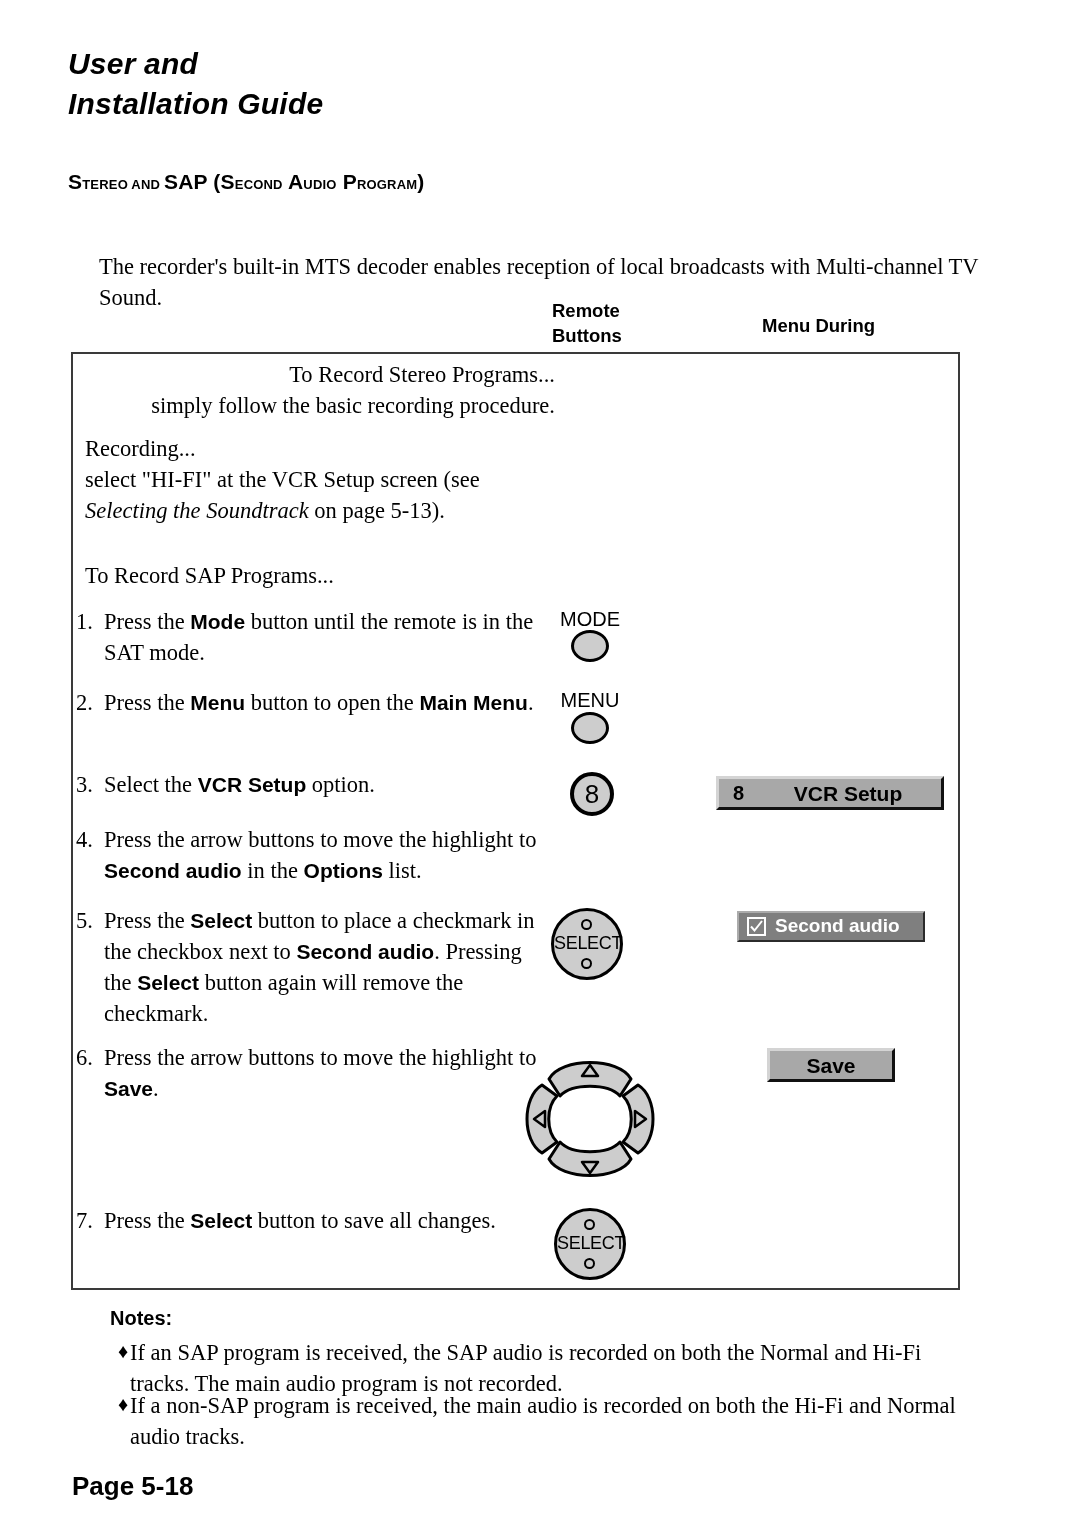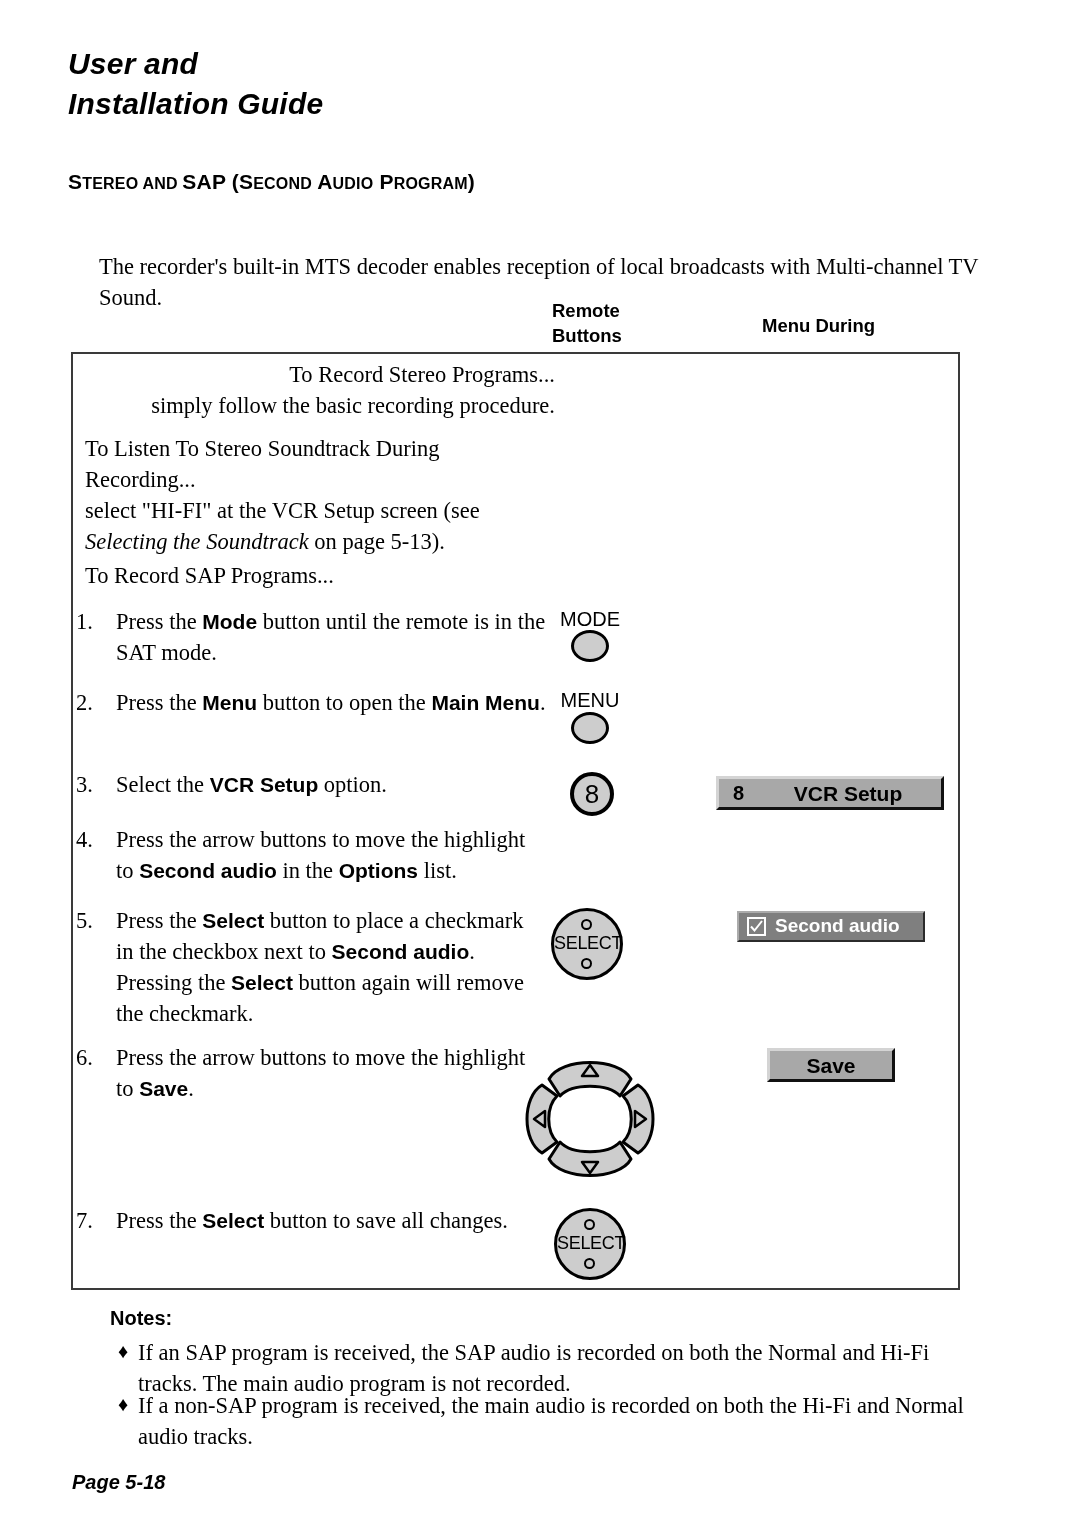--- a/index.html
+++ b/index.html
@@ -35,21 +35,21 @@
     position: absolute;
     left: 68px;
     top: 170px;
     font-family: "Liberation Sans", sans-serif;
     font-weight: bold;
     font-size: 21px;
     letter-spacing: 0.2px;
     white-space: pre;
   }
   #section-heading .sc {
-    font-size: 16px;
+    font-size: 13px;
   }
 
   
   #intro-paragraph {
     position: absolute;
     left: 99px;
     top: 231px;
     width: 880px;
     font-size: 22.5px;
     line-height: 31px;
@@ -98,21 +98,21 @@
     line-height: 31px;
     width: 470px;
   }
   .step .num {
     position: absolute;
     left: 0;
     top: 0;
     width: 26px;
     text-align: left;
   }
-  .step .body { display: block; margin-left: 40px; }
+  .step .body { display: block; margin-left: 28px; }
   .step b {
     font-family: "Liberation Sans", sans-serif;
     font-weight: bold;
     font-size: 21px;
   }
 
   #step-1 { left: 76px; top: 606px; }
   #step-2 { left: 76px; top: 687px; }
   #step-3 { left: 76px; top: 769px; }
   #step-4 { left: 76px; top: 824px; }
@@ -317,32 +317,31 @@
     width: 860px;
     font-size: 22.5px;
     line-height: 31px;
   }
   .note-item .bullet {
     position: absolute;
     left: 8px;
     top: -1px;
     font-size: 20px;
   }
-  .note-item .txt { display: block; margin-left: 28px; }
+  .note-item .txt { display: block; margin-left: 20px; }
   #note-1 { top: 1337px; }
   #note-2 { top: 1390px; }
 
   #page-number {
     position: absolute;
     left: 72px;
     top: 1471px;
     font-family: "Liberation Sans", sans-serif;
     font-weight: bold;
-    font-size: 20px;
-    font-style: italic;
+    font-size: 26px;
   }
 </style>
 </head>
 <body>
 
 <div id="doc-title">
   <span class="line">User and</span>
   <span class="line">Installation Guide</span>
 </div>
 
@@ -356,21 +355,20 @@
 </div>
 <div class="col-label" id="label-menu-options">Menu During</div>
 
 <div id="procedure-box"></div>
 
 <div class="box-para" id="para-stereo">
     <div>To Record Stereo Programs...</div>
     <div>simply follow the basic recording procedure.</div>
   </div>
 <div class="box-para" id="para-listen">
-    <div>To Listen To Stereo Soundtrack During</div>
     <div>Recording...</div>
     <div>select "HI-FI" at the VCR Setup screen (see</div>
     <div><i>Selecting the Soundtrack</i> on  page  5-13).</div>
   </div>
 <div class="box-para" id="para-sap">
     <div>To Record SAP Programs...</div>
   </div>
 
 <div class="step" id="step-1">
     <span class="num">1.</span>

